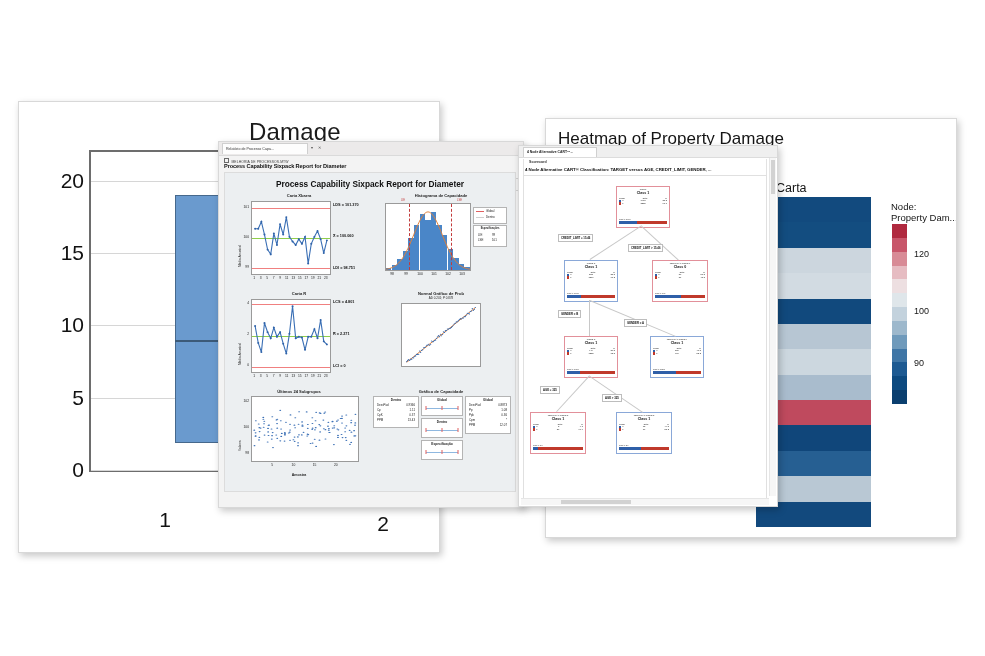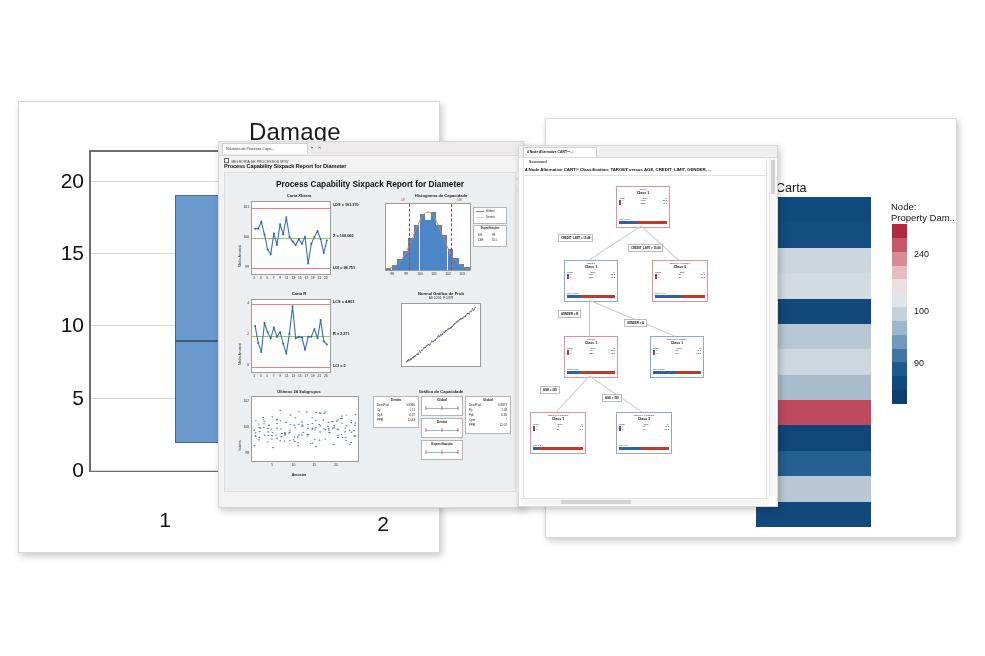--- a/index.html
+++ b/index.html
@@ -148,20 +148,21 @@
 
         <div class="bp-box" style="left:26%;right:26%;top:13.6%;height:77.3%"></div>
 
         <div class="bp-median" style="left:26%;right:26%;top:59.1%"></div>
       </div>
       <div class="bp-xlabel" style="left:calc(34px + 50%)">1</div>
     </div>
   </div>
 
   <div class="card" id="win-heatmap">
+    <div class="hm-title">Heatmap of Property Damage</div>
 
     <div class="hm-colhead" style="left:230px;top:62px">Carta</div>
 
     <div class="hm-col" id="hm-col-urban" style="left:210px;top:78px;width:115px;height:330px">
         <div class="hm-cell" style="height:7.6923076923076925%;background:#124a7e"></div>
         <div class="hm-cell" style="height:7.6923076923076925%;background:#134d80"></div>
         <div class="hm-cell" style="height:7.6923076923076925%;background:#ccd6de"></div>
         <div class="hm-cell" style="height:7.6923076923076925%;background:#d2dbe2"></div>
         <div class="hm-cell" style="height:7.6923076923076925%;background:#11497d"></div>
         <div class="hm-cell" style="height:7.6923076923076925%;background:#b7c6d3"></div>
@@ -186,21 +187,21 @@
         <div style="height:7.6923076923076925%;background:#eddfe1"></div>
         <div style="height:7.6923076923076925%;background:#dfe6ea"></div>
         <div style="height:7.6923076923076925%;background:#c3d2dd"></div>
         <div style="height:7.6923076923076925%;background:#9db8cc"></div>
         <div style="height:7.6923076923076925%;background:#6f9abb"></div>
         <div style="height:7.6923076923076925%;background:#3f76a6"></div>
         <div style="height:7.6923076923076925%;background:#1d5a92"></div>
         <div style="height:7.6923076923076925%;background:#0d4a80"></div>
         <div style="height:7.6923076923076925%;background:#0b3f6f"></div>
       </div>
-    <div class="hm-tick" style="left:368px;top:135px">240</div>
+    <div class="hm-tick" style="left:368px;top:135px">120</div>
     <div class="hm-tick" style="left:368px;top:192px">100</div>
     <div class="hm-tick" style="left:368px;top:244px">90</div>
   </div>
 
   <div class="card" id="win-minitab">
     <div class="mt-tabbar">
       <div class="mt-tab">Relatório de Processo Capa...</div>
       <div class="mt-tabicons">▾ ✕</div>
     </div>
     <div class="mt-filerow">

